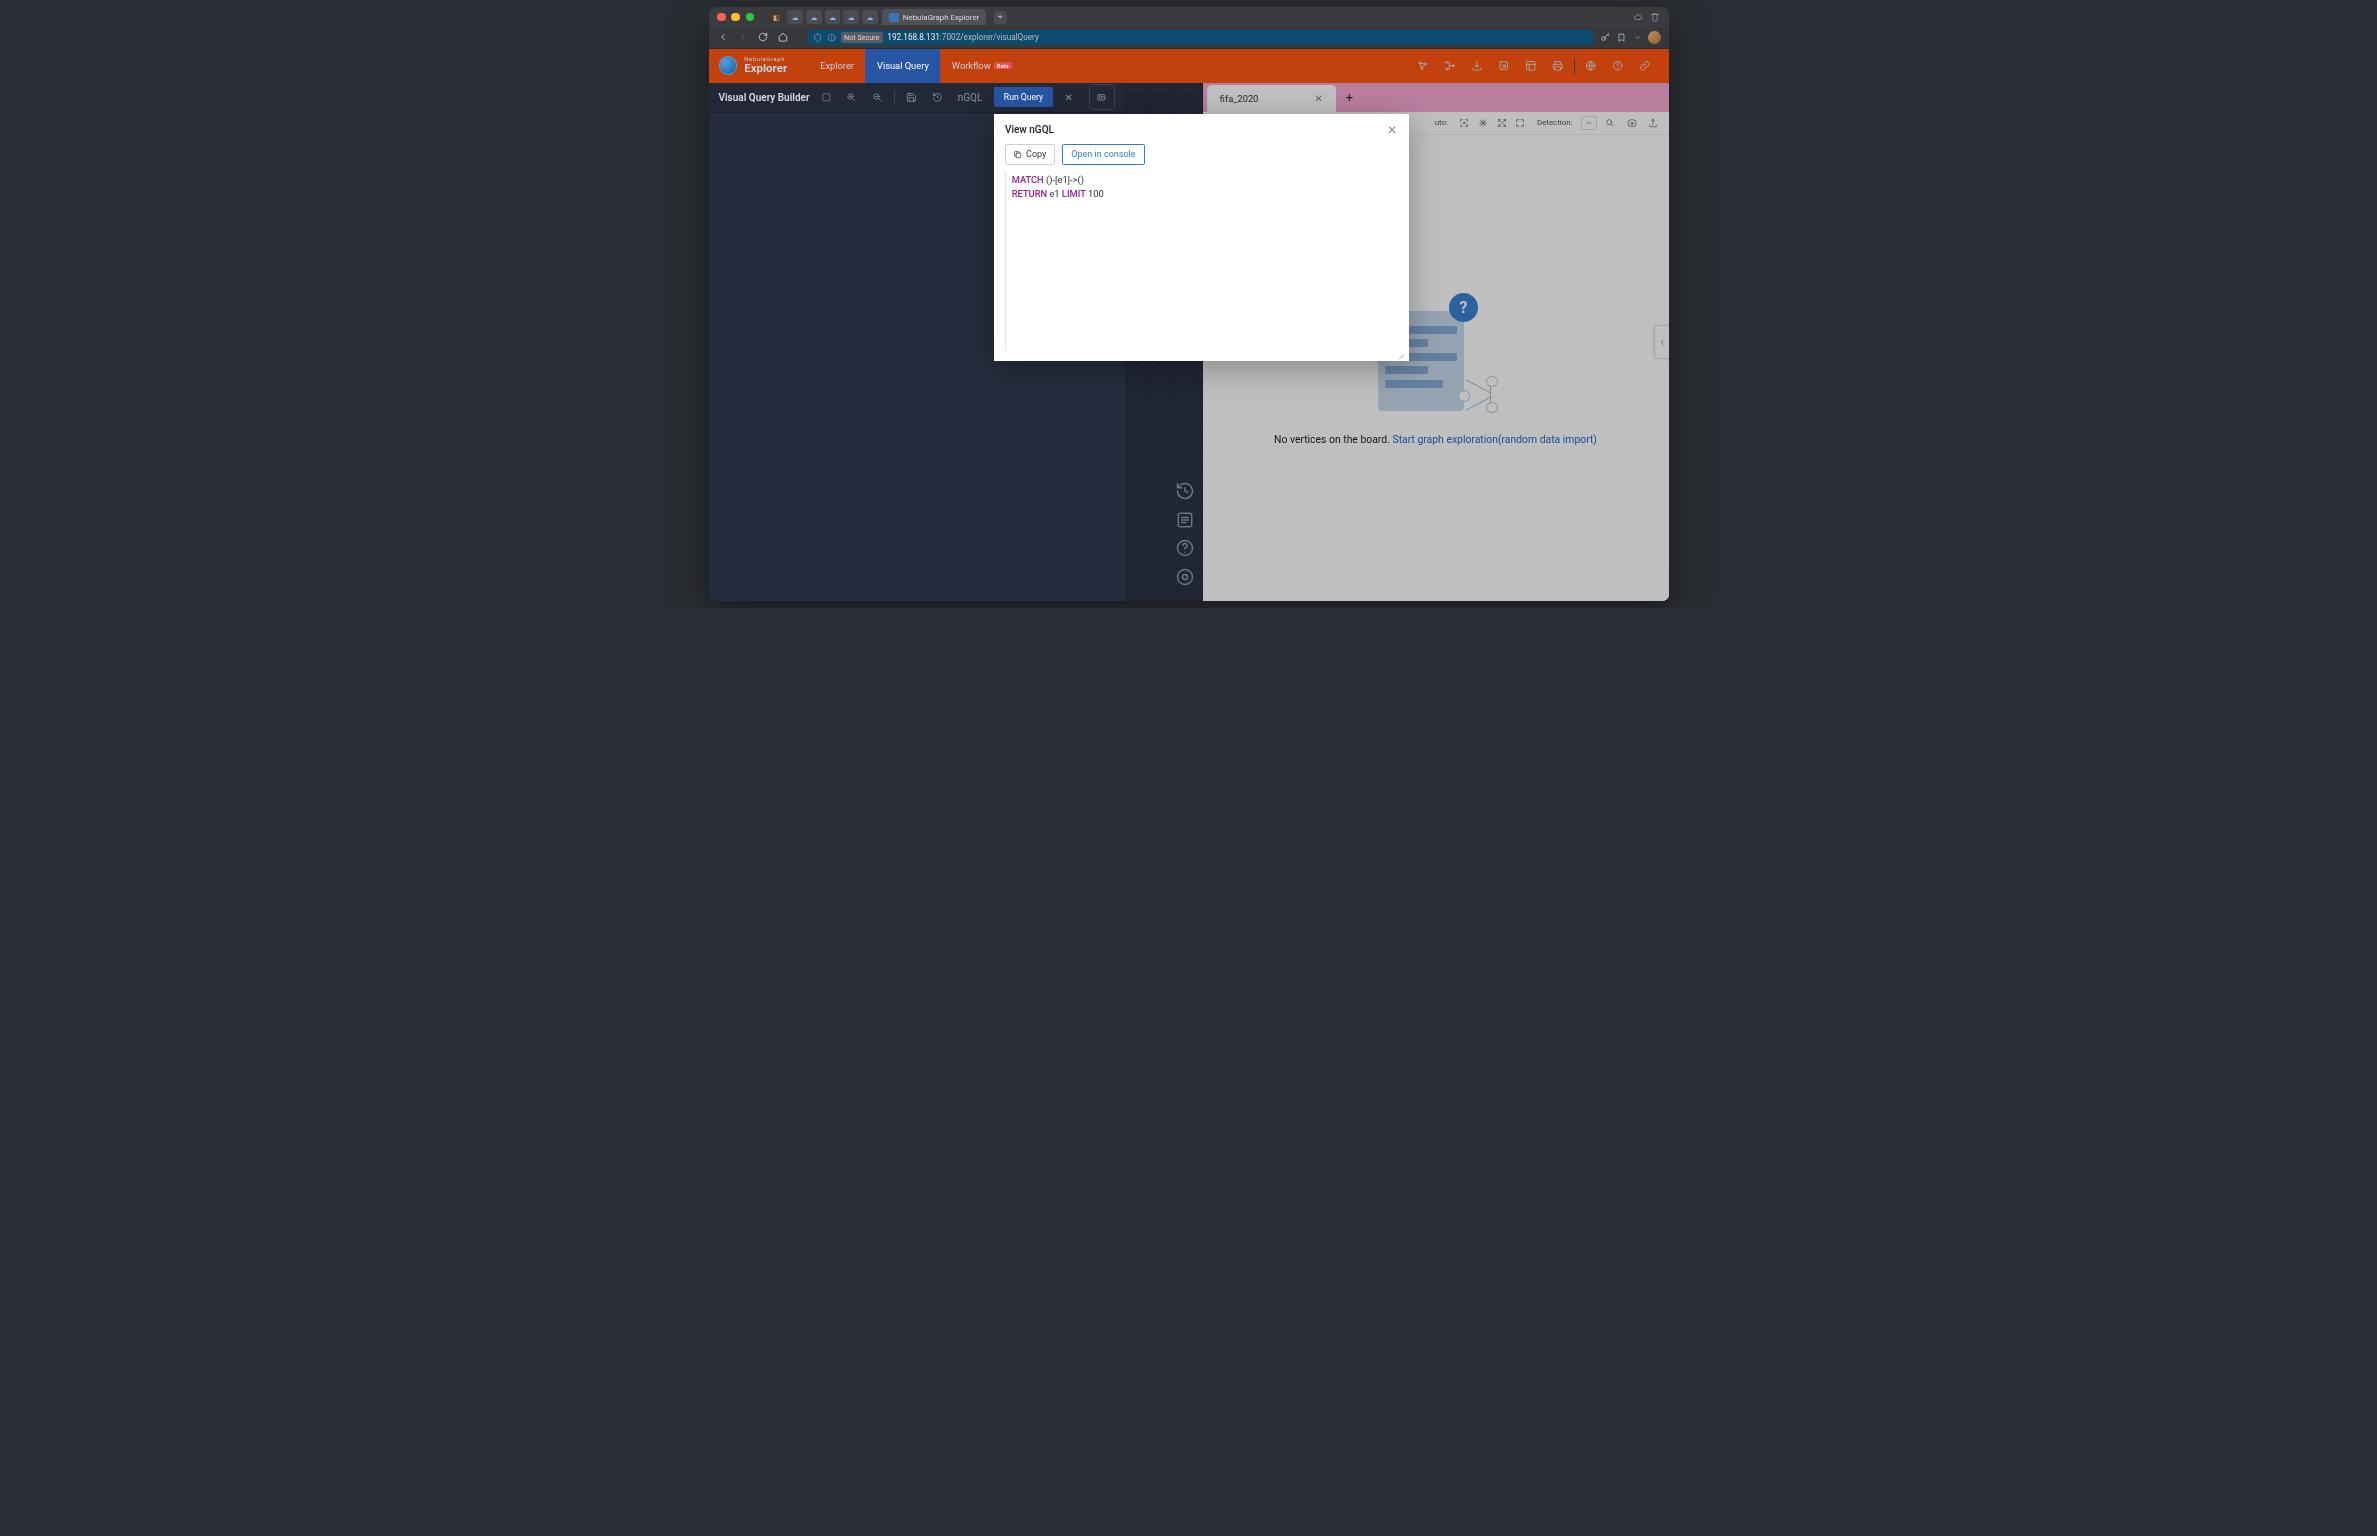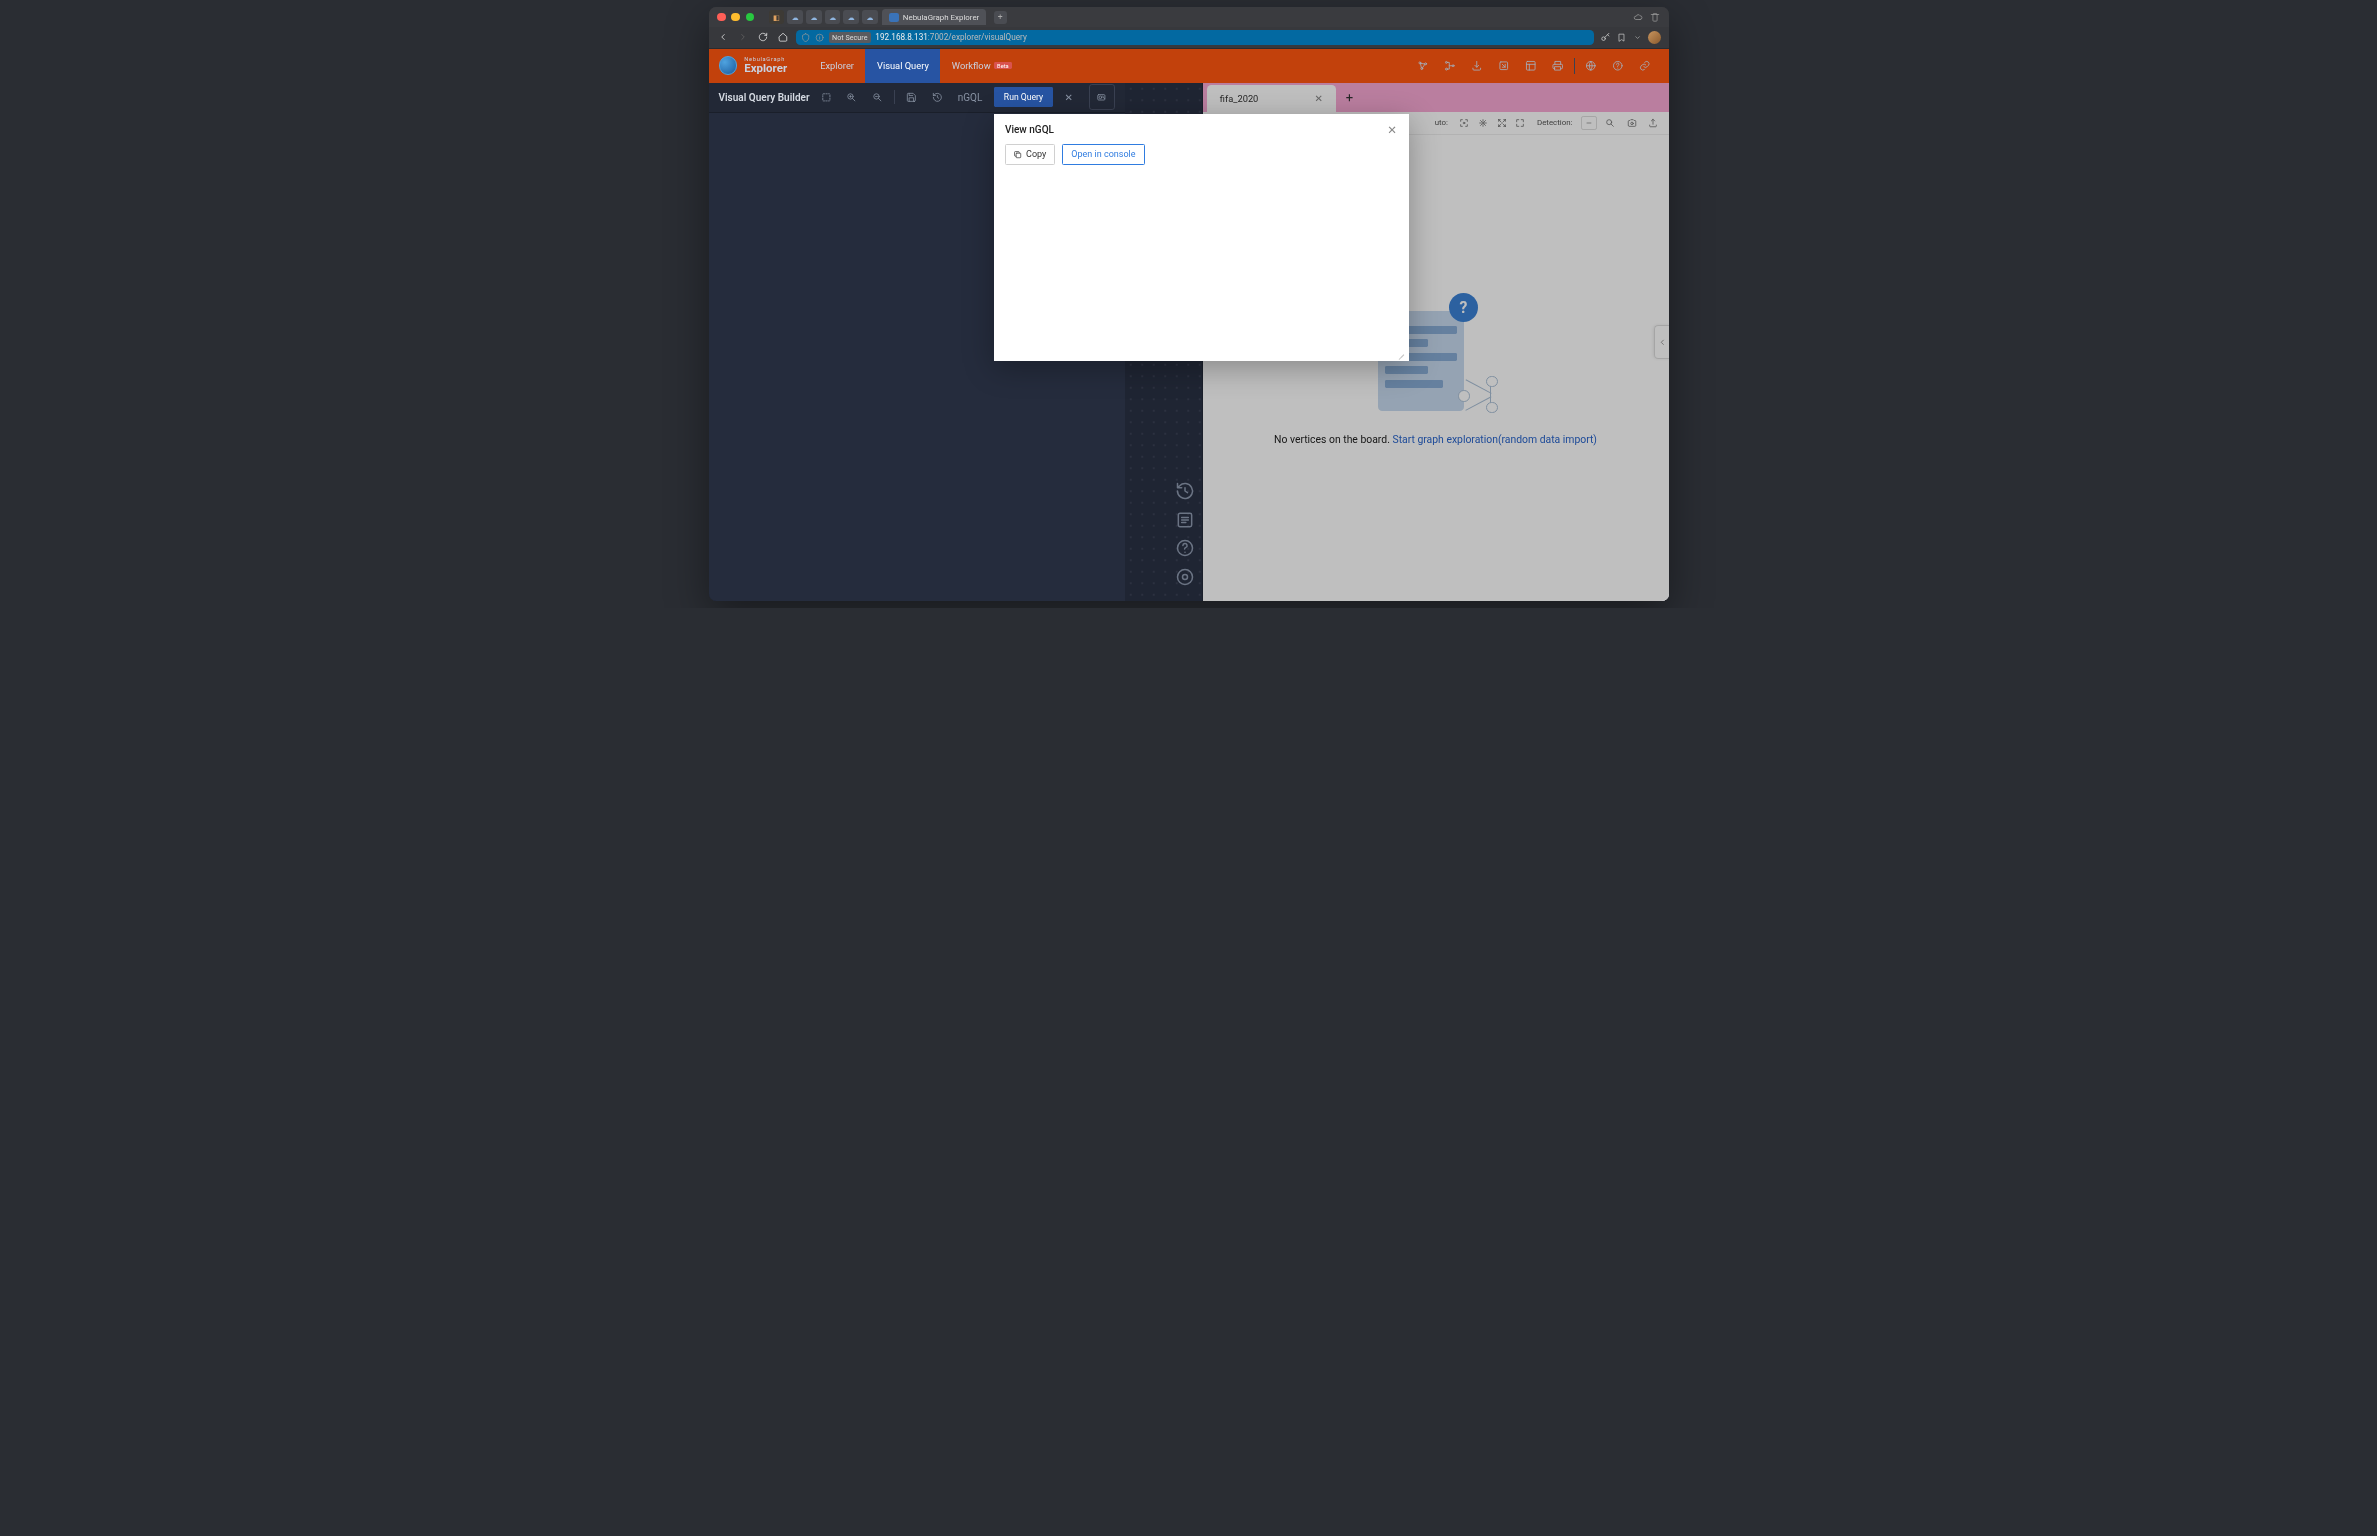--- a/index.html
+++ b/index.html
@@ -84,26 +84,27 @@
       padding: 0 7.2px;
       gap: 5.7px;
       border-bottom: 0.7px solid #2a2b2f;
     }
     .nav-btn { color: #eee; display: flex; align-items: center; justify-content: center; width: 14.3px; height: 14.3px; }
     .nav-btn.disabled { color: #666; }
     .nav-btn svg { width: 10px; height: 10px; }
     .url-field {
       flex: 1;
       height: 15.8px;
-      background: #0369a1;
+      background: #0c4a6e;
       border-radius: 4.3px;
       display: flex;
       align-items: center;
       padding: 0 5.7px;
       gap: 4.3px;
+      margin-left: 12px;
     }
     .url-badge {
       background: #5a5b5f;
       color: #ddd;
       border-radius: 2.1px;
       padding: 0.7px 3.6px;
       font-size: 7.2px;
     }
     .url-text { color: #bbb; font-size: 8.2px; }
     .url-text .host { color: #eee; }
@@ -819,17 +820,21 @@
     <div class="modal-actions">
       <button class="btn-copy">
         <svg viewBox="0 0 24 24" style="width:9.3px;height:9.3px">
             <rect x="8" y="8" width="12" height="12" rx="2"></rect>
             <path d="M16 8V6a2 2 0 0 0-2-2H6a2 2 0 0 0-2 2v8a2 2 0 0 0 2 2h2"></path>
           </svg>
         <span>Copy</span>
       </button>
       <button class="btn-console">Open in console</button>
     </div>
+    <div class="modal-code">
+      <div><span class="kw">MATCH</span><span> ()-[e1]-&gt;()</span></div>
+      <div><span class="kw">RETURN</span><span> e1 </span><span class="kw">LIMIT</span><span> 100</span></div>
+    </div>
     <div class="modal-resize"></div>
   </div>
 
 </div>
 
 
 </body></html>

